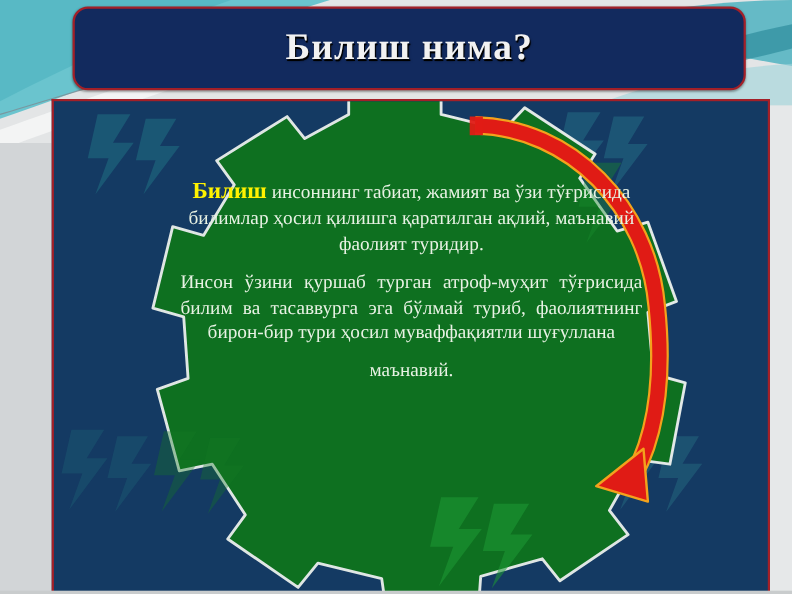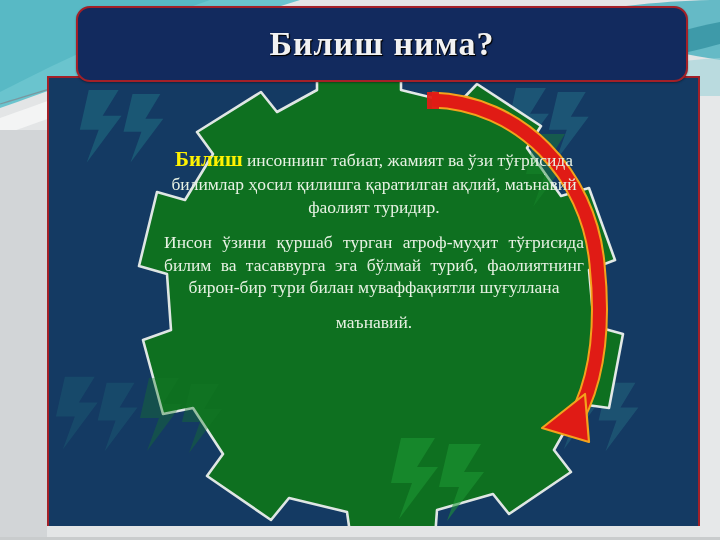--- a/index.html
+++ b/index.html
@@ -25,21 +25,21 @@
     position: absolute;
     inset: 0;
     width: 720px;
     height: 540px;
     pointer-events: none;
   }
 
   
   #title-box {
     position: absolute;
-    left: 76px;
+    left: 66px;
     top: 6px;
     width: 612px;
     height: 76px;
     background: #122a5e;
     border: 2px solid #a32028;
     border-radius: 14px;
     box-sizing: border-box;
     display: flex;
     align-items: center;
     justify-content: center;
@@ -53,21 +53,21 @@
     letter-spacing: 1px;
     font-family: "Liberation Serif", "DejaVu Serif", serif;
     text-shadow: 1px 1px 0 #000, 1px 1px 2px rgba(0,0,0,.6);
     white-space: nowrap;
   }
 
   
   #content-panel {
     position: absolute;
     left: 47px;
-    top: 76px;
+    top: 90px;
     width: 653px;
     height: 450px;
     background: #143a63;
     border-left: 2px solid #a32028;
     border-right: 2px solid #a32028;
     border-top: 2px solid #a32028;
     box-sizing: border-box;
     overflow: hidden;
     z-index: 3;
   }
@@ -235,21 +235,21 @@
                  C 556,262 544,316 520,352" fill="none" stroke="#e01b15" stroke-width="13" stroke-linecap="butt"></path>
 
         <path d="M 536,316 L 540,364 L 493,350 Z" fill="#e01b15" stroke="#f3a21c" stroke-width="2.2" stroke-linejoin="round"></path>
 
         <path d="M 378,14 L 390,14 L 390,31 L 378,31 Z" fill="#e01b15" opacity="0.95"></path>
       </g>
     </svg>
 
     <div id="gear-text">
       <p id="para-1"><span class="kw">Билиш</span><span> инсоннинг табиат, жамият ва ўзи тўғрисида билимлар ҳосил қилишга қаратилган ақлий, маънавий фаолият туридир.</span></p>
-      <p id="para-2">Инсон ўзини  қуршаб турган атроф-муҳит тўғрисида билим ва тасаввурга эга бўлмай туриб, фаолиятнинг бирон-бир тури билан муваффақиятли шуғуллана</p>
+      <p id="para-2">Инсон ўзини  қуршаб турган атроф-муҳит тўғрисида билим ва тасаввурга эга бўлмай туриб, фаолиятнинг бирон-бир тури ҳосил муваффақиятли шуғуллана</p>
       <p id="para-3">маънавий.</p>
     </div>
 
   </div>
 
   <div id="bottom-strip"></div>
 
 </div>
 
 </body></html>

